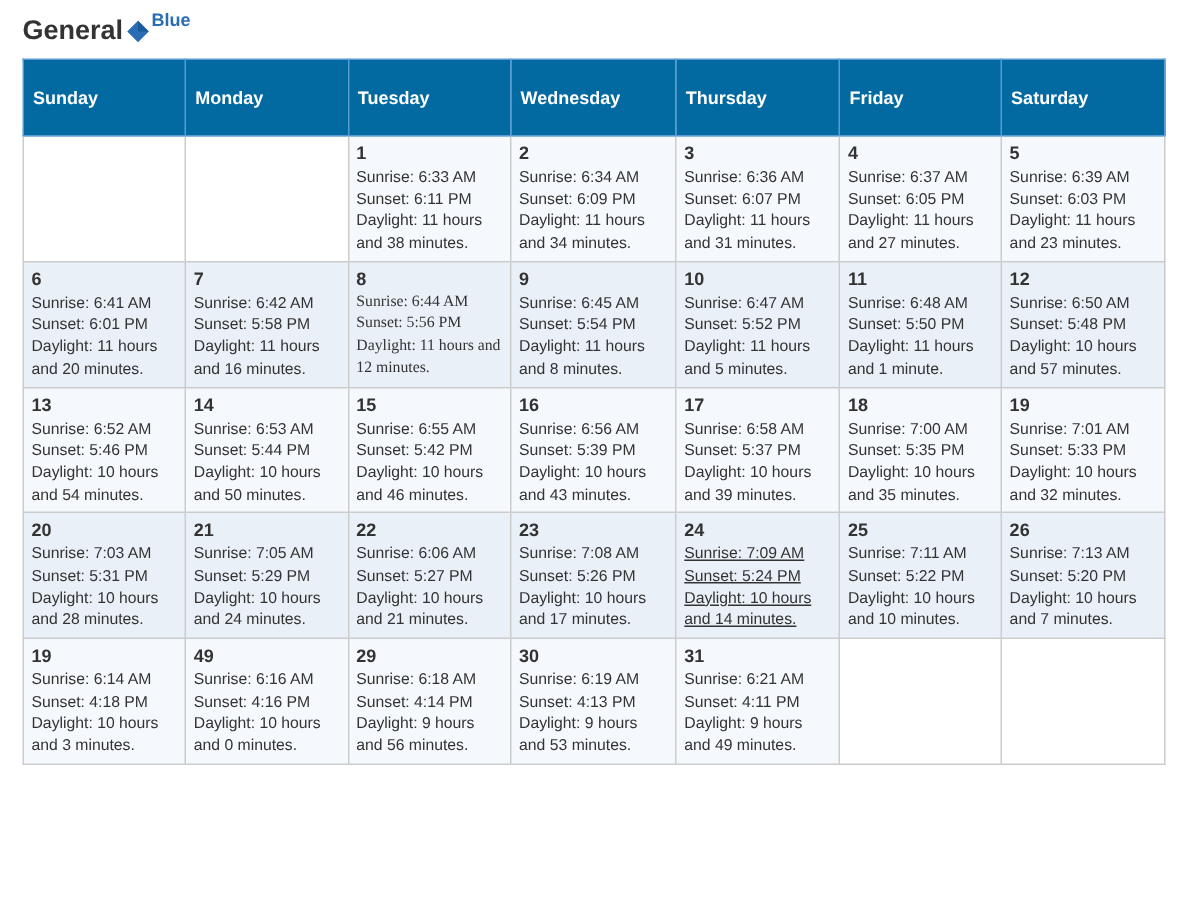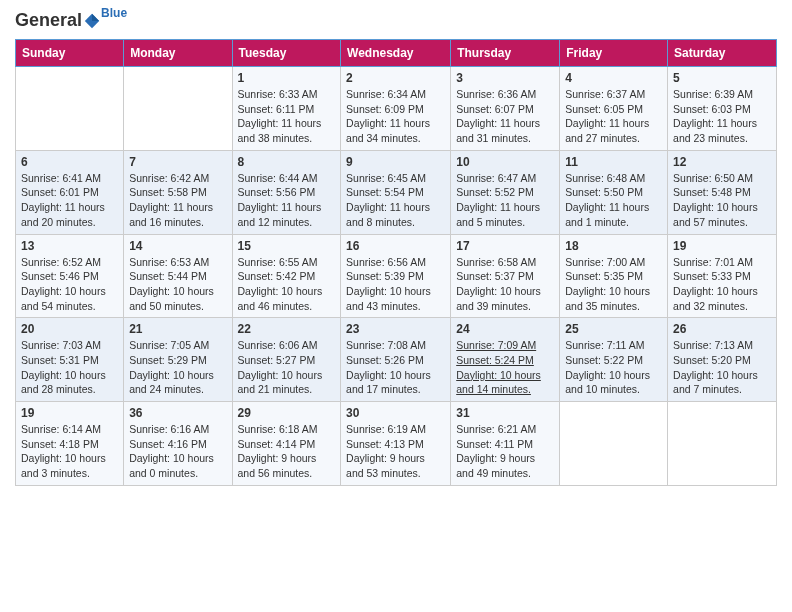--- a/index.html
+++ b/index.html
@@ -55,24 +55,24 @@
     .subtitle {
       font-size: 14px;
       color: #555;
     }
     .calendar {
       width: 100%;
       border-collapse: collapse;
       font-size: 11px;
     }
     .calendar thead tr th {
-      background-color: #be185d;
+      background-color: #0369a1;
       color: #fff;
       text-align: left;
-      padding: 6px 6px;
+      padding: 18px 6px;
       font-size: 12px;
       font-weight: bold;
       border: 1px solid #5a9ad5;
     }
     .calendar tbody tr td {
       border: 1px solid #ccc;
       vertical-align: top;
       padding: 4px 5px;
       width: 113px;
       min-height: 80px;
@@ -180,21 +180,21 @@
 Daylight: 11 hours and 20 minutes.</div>
           </td>
           <td>
             <span class="day-number">7</span>
             <div class="day-info" style="white-space: pre-line;">Sunrise: 6:42 AM
 Sunset: 5:58 PM
 Daylight: 11 hours and 16 minutes.</div>
           </td>
           <td>
             <span class="day-number">8</span>
-            <div class="day-info" style="white-space: pre-line;">Sunrise: 6:44 AM
+            <div class="day-info" style="white-space: pre-line; font-family: Liberation Serif, serif;">Sunrise: 6:44 AM
 Sunset: 5:56 PM
 Daylight: 11 hours and 12 minutes.</div>
           </td>
           <td>
             <span class="day-number">9</span>
             <div class="day-info" style="white-space: pre-line;">Sunrise: 6:45 AM
 Sunset: 5:54 PM
 Daylight: 11 hours and 8 minutes.</div>
           </td>
           <td>
@@ -305,21 +305,21 @@
           </td>
         </tr>
         <tr class="row-odd">
           <td>
             <span class="day-number">19</span>
             <div class="day-info" style="white-space: pre-line;">Sunrise: 6:14 AM
 Sunset: 4:18 PM
 Daylight: 10 hours and 3 minutes.</div>
           </td>
           <td>
-            <span class="day-number">36</span>
+            <span class="day-number">49</span>
             <div class="day-info" style="white-space: pre-line;">Sunrise: 6:16 AM
 Sunset: 4:16 PM
 Daylight: 10 hours and 0 minutes.</div>
           </td>
           <td>
             <span class="day-number">29</span>
             <div class="day-info" style="white-space: pre-line;">Sunrise: 6:18 AM
 Sunset: 4:14 PM
 Daylight: 9 hours and 56 minutes.</div>
           </td>

